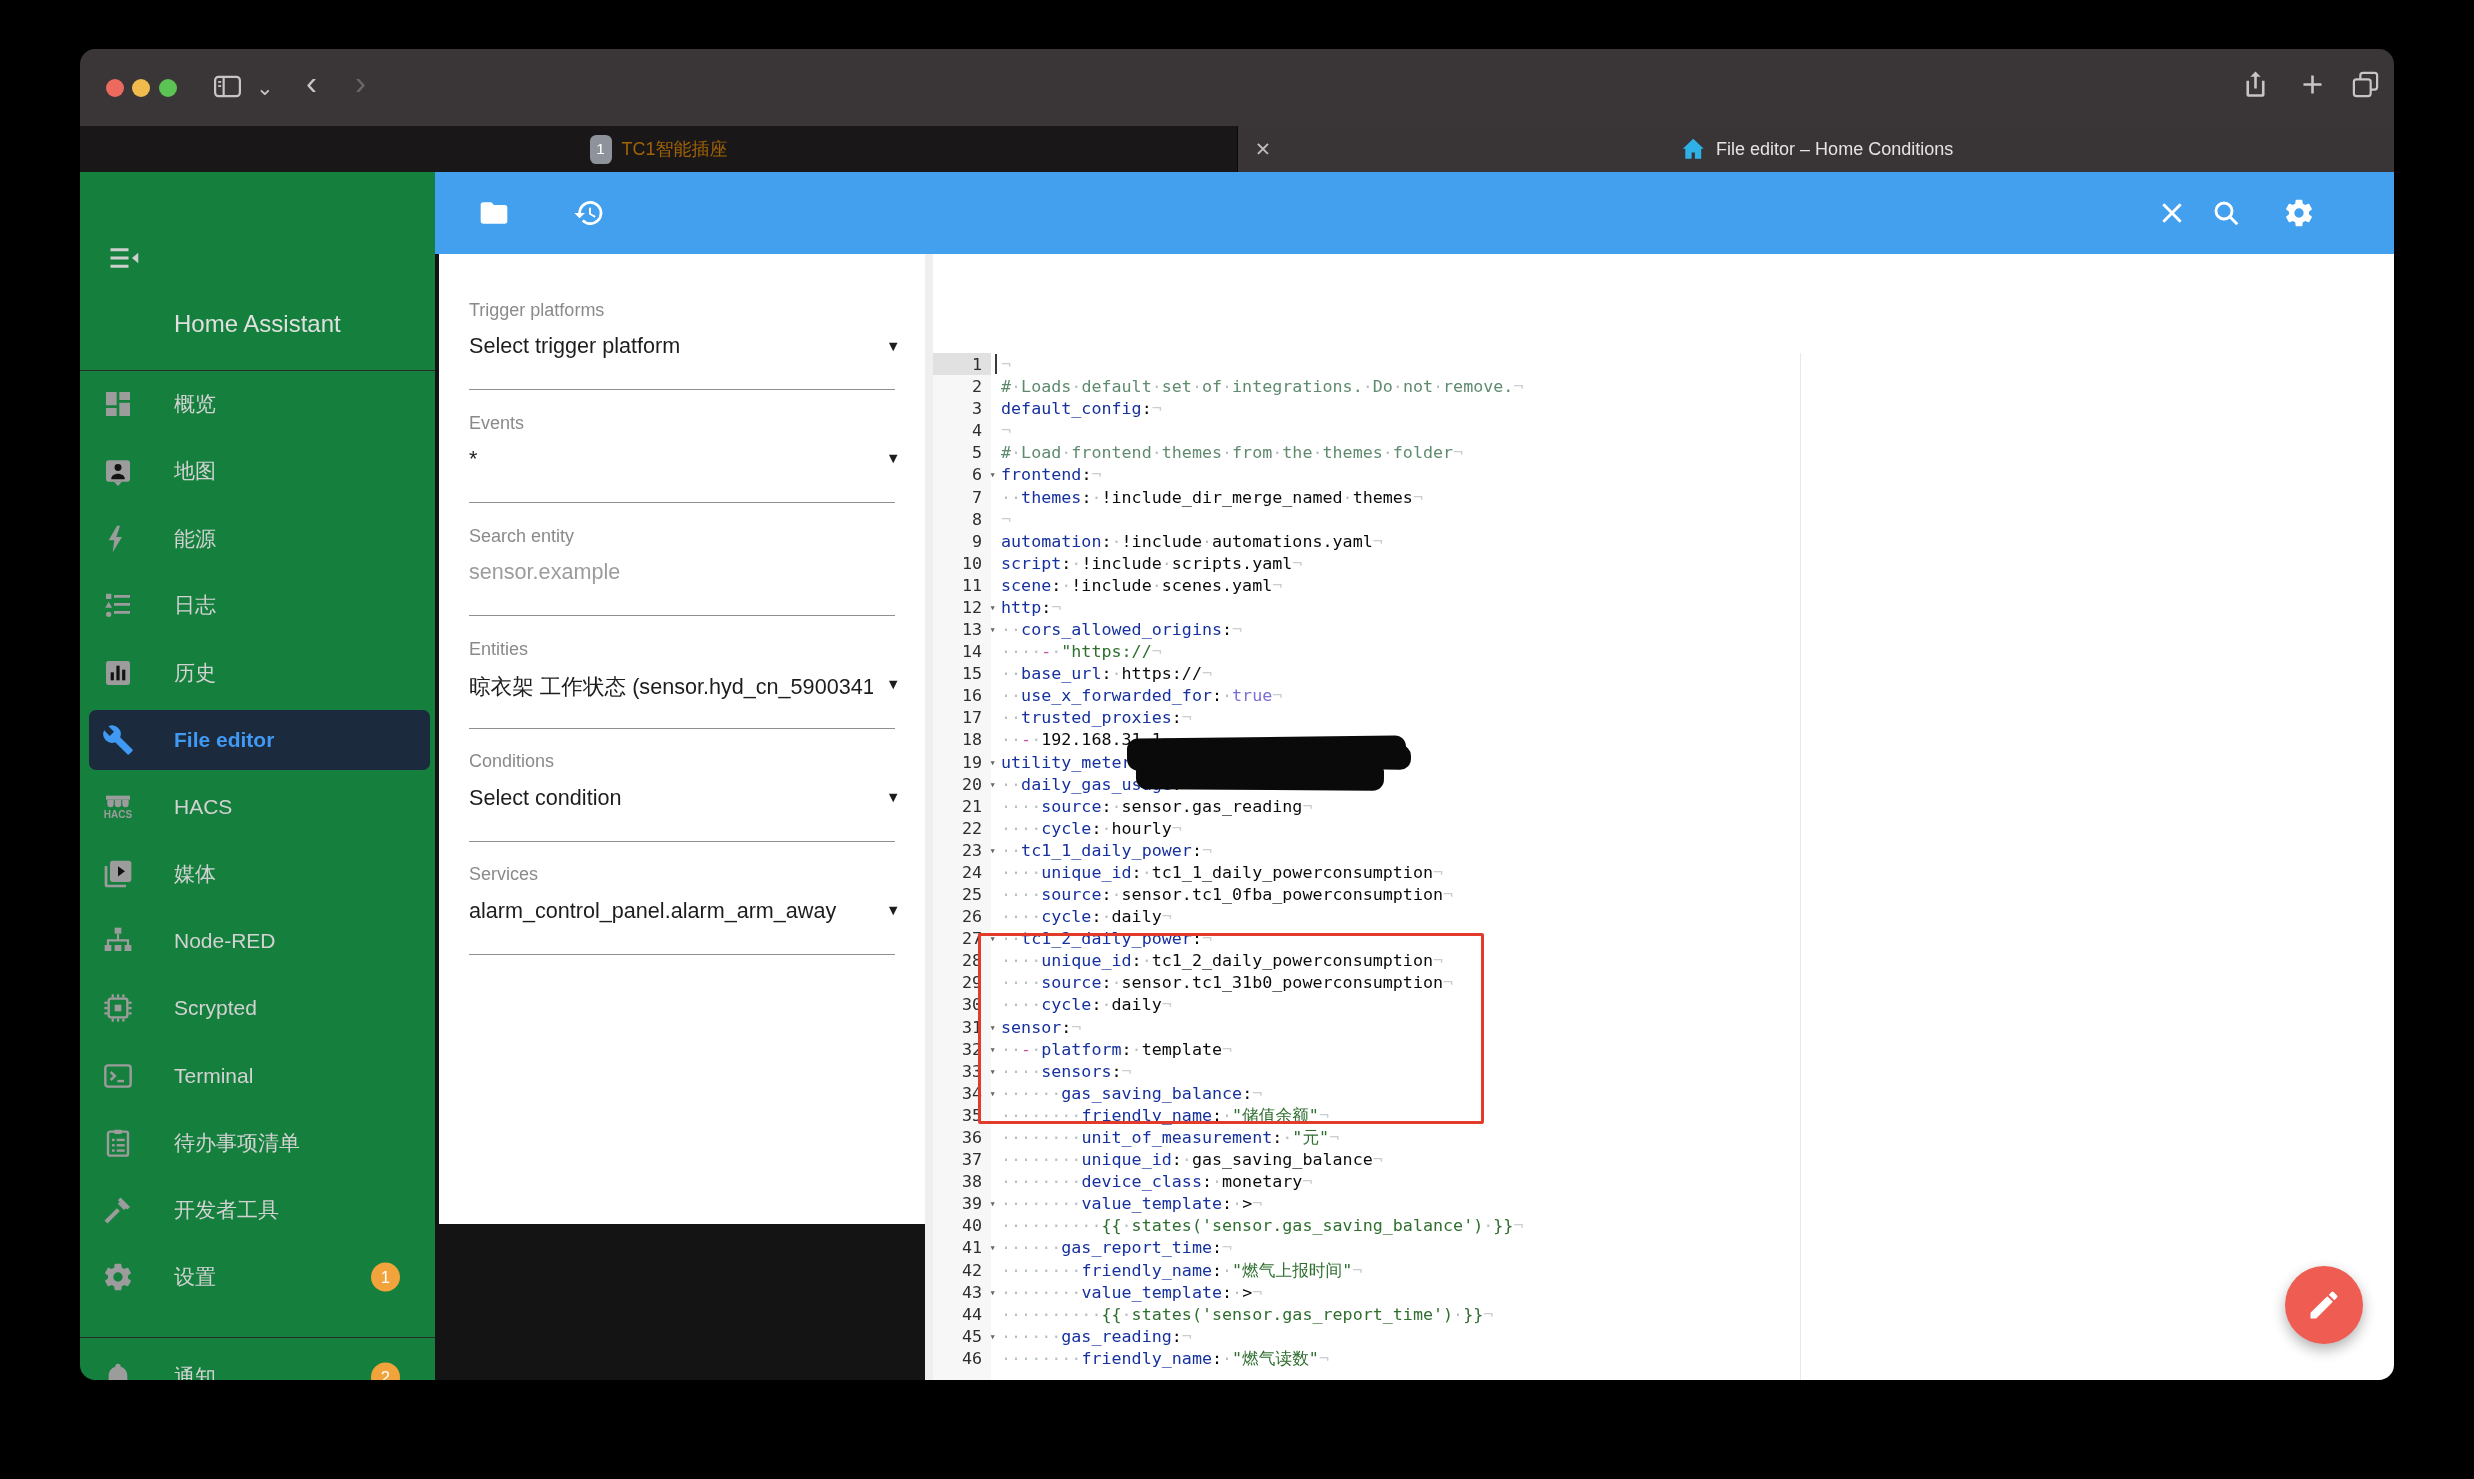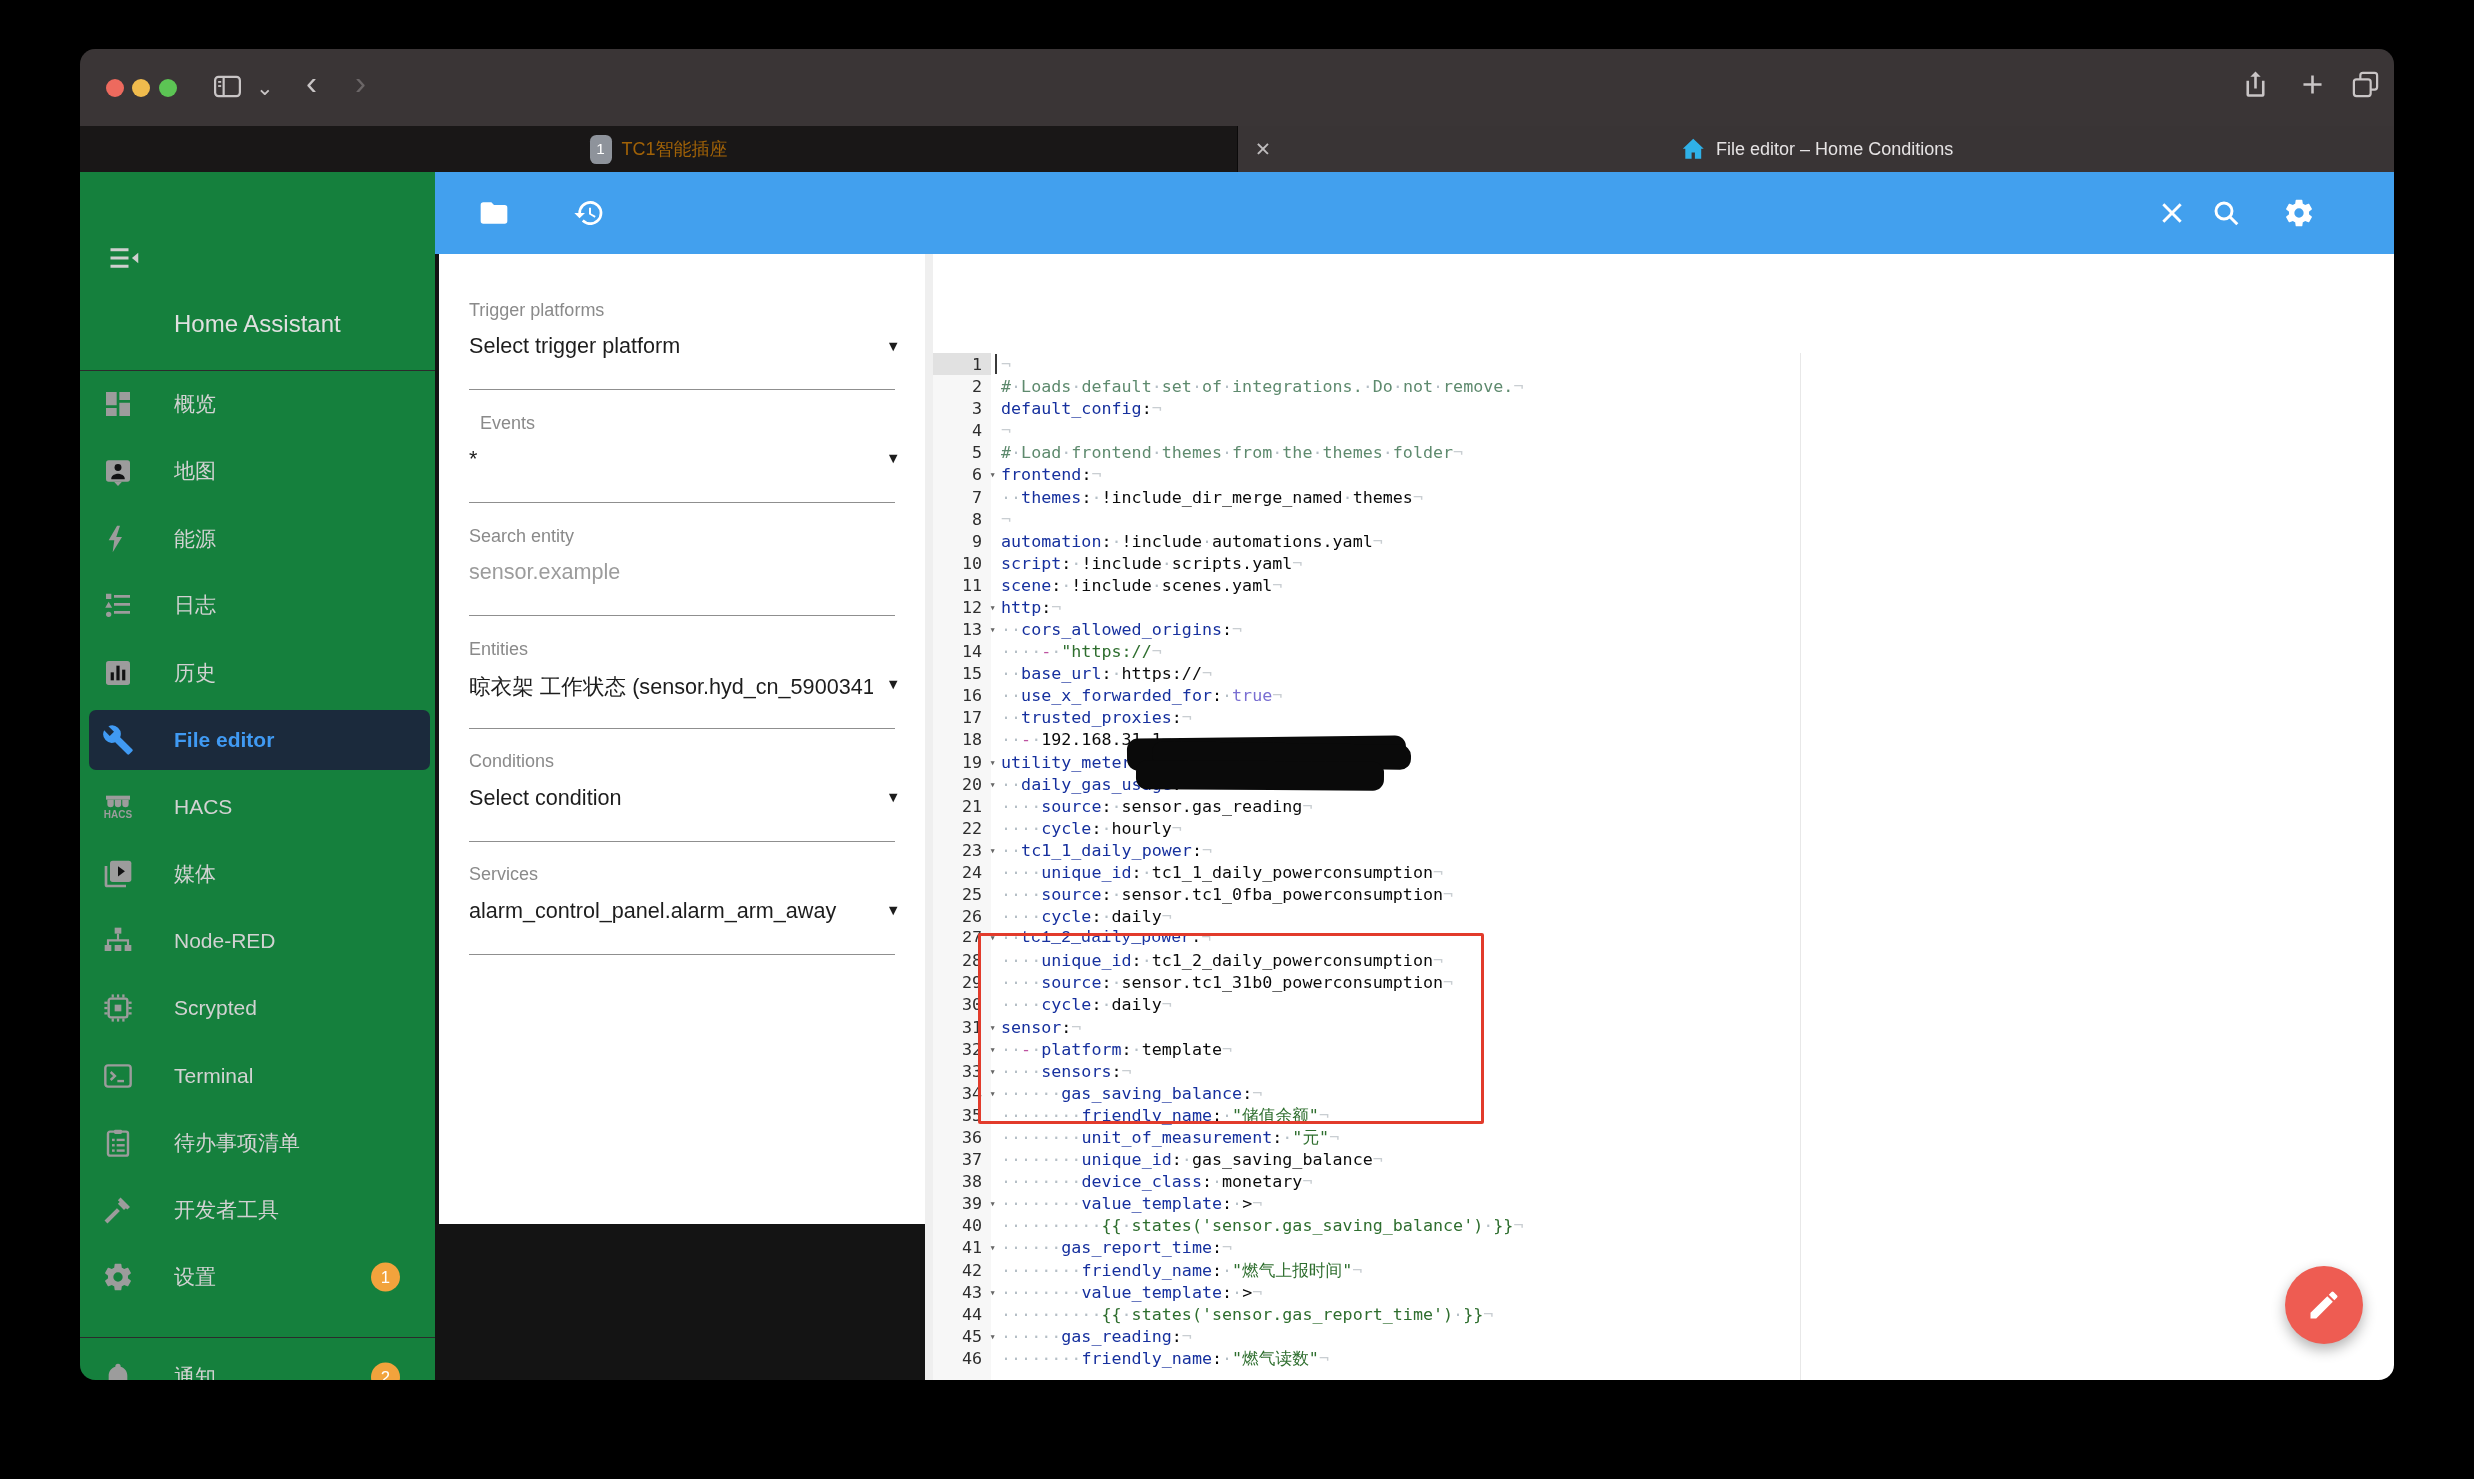--- a/index.html
+++ b/index.html
@@ -301,21 +301,21 @@
 
   <div class="panel">
     <div id="panel-fields">
           <div>
             <div class="fld-label" style="left:30px;top:46px;">Trigger platforms</div>
             <div class="fld-value" style="left:30px;top:79px;">Select trigger platform</div>
             <div class="fld-arrow" style="left:447px;top:84px;">▼</div>
             <div class="fld-line" style="left:30px;top:135px;"></div>
           </div>
           <div>
-            <div class="fld-label" style="left:30px;top:159px;margin-left:11px;">Events</div>
+            <div class="fld-label" style="left:30px;top:159px;">Events</div>
             <div class="fld-value" style="left:30px;top:192px;">*</div>
             <div class="fld-arrow" style="left:447px;top:196px;">▼</div>
             <div class="fld-line" style="left:30px;top:248px;"></div>
           </div>
           <div>
             <div class="fld-label" style="left:30px;top:272px;">Search entity</div>
             <div class="fld-value ph" style="left:30px;top:305px;">sensor.example</div>
             <div class="fld-line" style="left:30px;top:361px;"></div>
           </div>
           <div>
@@ -365,21 +365,21 @@
             <div class="cl" style="top: 353px;"><span class="num">17</span><span class="fold"></span><span class="src"><span class="ws">··</span><span class="tok-k">trusted_proxies</span><span class="tok-p">:</span><span class="eol">¬</span></span></div>
             <div class="cl" style="top: 375px;"><span class="num">18</span><span class="fold"></span><span class="src"><span class="ws">··</span><span class="tok-d">-</span><span class="ws">·</span><span class="tok-t">192.168.31.1</span><span class="eol">¬</span></span></div>
             <div class="cl" style="top: 398px;"><span class="num">19</span><span class="fold">▾</span><span class="src"><span class="tok-k">utility_meter</span><span class="tok-p">:</span><span class="eol">¬</span></span></div>
             <div class="cl" style="top: 420px;"><span class="num">20</span><span class="fold">▾</span><span class="src"><span class="ws">··</span><span class="tok-k">daily_gas_usage</span><span class="tok-p">:</span><span class="eol">¬</span></span></div>
             <div class="cl" style="top: 442px;"><span class="num">21</span><span class="fold"></span><span class="src"><span class="ws">····</span><span class="tok-k">source</span><span class="tok-p">:</span><span class="ws">·</span><span class="tok-t">sensor.gas_reading</span><span class="eol">¬</span></span></div>
             <div class="cl" style="top: 464px;"><span class="num">22</span><span class="fold"></span><span class="src"><span class="ws">····</span><span class="tok-k">cycle</span><span class="tok-p">:</span><span class="ws">·</span><span class="tok-t">hourly</span><span class="eol">¬</span></span></div>
             <div class="cl" style="top: 486px;"><span class="num">23</span><span class="fold">▾</span><span class="src"><span class="ws">··</span><span class="tok-k">tc1_1_daily_power</span><span class="tok-p">:</span><span class="eol">¬</span></span></div>
             <div class="cl" style="top: 508px;"><span class="num">24</span><span class="fold"></span><span class="src"><span class="ws">····</span><span class="tok-k">unique_id</span><span class="tok-p">:</span><span class="ws">·</span><span class="tok-t">tc1_1_daily_powerconsumption</span><span class="eol">¬</span></span></div>
             <div class="cl" style="top: 530px;"><span class="num">25</span><span class="fold"></span><span class="src"><span class="ws">····</span><span class="tok-k">source</span><span class="tok-p">:</span><span class="ws">·</span><span class="tok-t">sensor.tc1_0fba_powerconsumption</span><span class="eol">¬</span></span></div>
             <div class="cl" style="top: 552px;"><span class="num">26</span><span class="fold"></span><span class="src"><span class="ws">····</span><span class="tok-k">cycle</span><span class="tok-p">:</span><span class="ws">·</span><span class="tok-t">daily</span><span class="eol">¬</span></span></div>
-            <div class="cl" style="top: 574px; font-family: Liberation Mono, monospace;"><span class="num">27</span><span class="fold">▾</span><span class="src"><span class="ws">··</span><span class="tok-k">tc1_2_daily_power</span><span class="tok-p">:</span><span class="eol">¬</span></span></div>
+            <div class="cl" style="top: 574px;"><span class="num">27</span><span class="fold">▾</span><span class="src"><span class="ws">··</span><span class="tok-k">tc1_2_daily_power</span><span class="tok-p">:</span><span class="eol">¬</span></span></div>
             <div class="cl" style="top: 596px;"><span class="num">28</span><span class="fold"></span><span class="src"><span class="ws">····</span><span class="tok-k">unique_id</span><span class="tok-p">:</span><span class="ws">·</span><span class="tok-t">tc1_2_daily_powerconsumption</span><span class="eol">¬</span></span></div>
             <div class="cl" style="top: 618px;"><span class="num">29</span><span class="fold"></span><span class="src"><span class="ws">····</span><span class="tok-k">source</span><span class="tok-p">:</span><span class="ws">·</span><span class="tok-t">sensor.tc1_31b0_powerconsumption</span><span class="eol">¬</span></span></div>
             <div class="cl" style="top: 640px;"><span class="num">30</span><span class="fold"></span><span class="src"><span class="ws">····</span><span class="tok-k">cycle</span><span class="tok-p">:</span><span class="ws">·</span><span class="tok-t">daily</span><span class="eol">¬</span></span></div>
             <div class="cl" style="top: 663px;"><span class="num">31</span><span class="fold">▾</span><span class="src"><span class="tok-k">sensor</span><span class="tok-p">:</span><span class="eol">¬</span></span></div>
             <div class="cl" style="top: 685px;"><span class="num">32</span><span class="fold">▾</span><span class="src"><span class="ws">··</span><span class="tok-d">-</span><span class="ws">·</span><span class="tok-k">platform</span><span class="tok-p">:</span><span class="ws">·</span><span class="tok-t">template</span><span class="eol">¬</span></span></div>
             <div class="cl" style="top: 707px;"><span class="num">33</span><span class="fold">▾</span><span class="src"><span class="ws">····</span><span class="tok-k">sensors</span><span class="tok-p">:</span><span class="eol">¬</span></span></div>
             <div class="cl" style="top: 729px;"><span class="num">34</span><span class="fold">▾</span><span class="src"><span class="ws">······</span><span class="tok-k">gas_saving_balance</span><span class="tok-p">:</span><span class="eol">¬</span></span></div>
             <div class="cl" style="top: 751px;"><span class="num">35</span><span class="fold"></span><span class="src"><span class="ws">········</span><span class="tok-k">friendly_name</span><span class="tok-p">:</span><span class="ws">·</span><span class="tok-s">"储值余额"</span><span class="eol">¬</span></span></div>
             <div class="cl" style="top: 773px;"><span class="num">36</span><span class="fold"></span><span class="src"><span class="ws">········</span><span class="tok-k">unit_of_measurement</span><span class="tok-p">:</span><span class="ws">·</span><span class="tok-s">"元"</span><span class="eol">¬</span></span></div>
             <div class="cl" style="top: 795px;"><span class="num">37</span><span class="fold"></span><span class="src"><span class="ws">········</span><span class="tok-k">unique_id</span><span class="tok-p">:</span><span class="ws">·</span><span class="tok-t">gas_saving_balance</span><span class="eol">¬</span></span></div>

